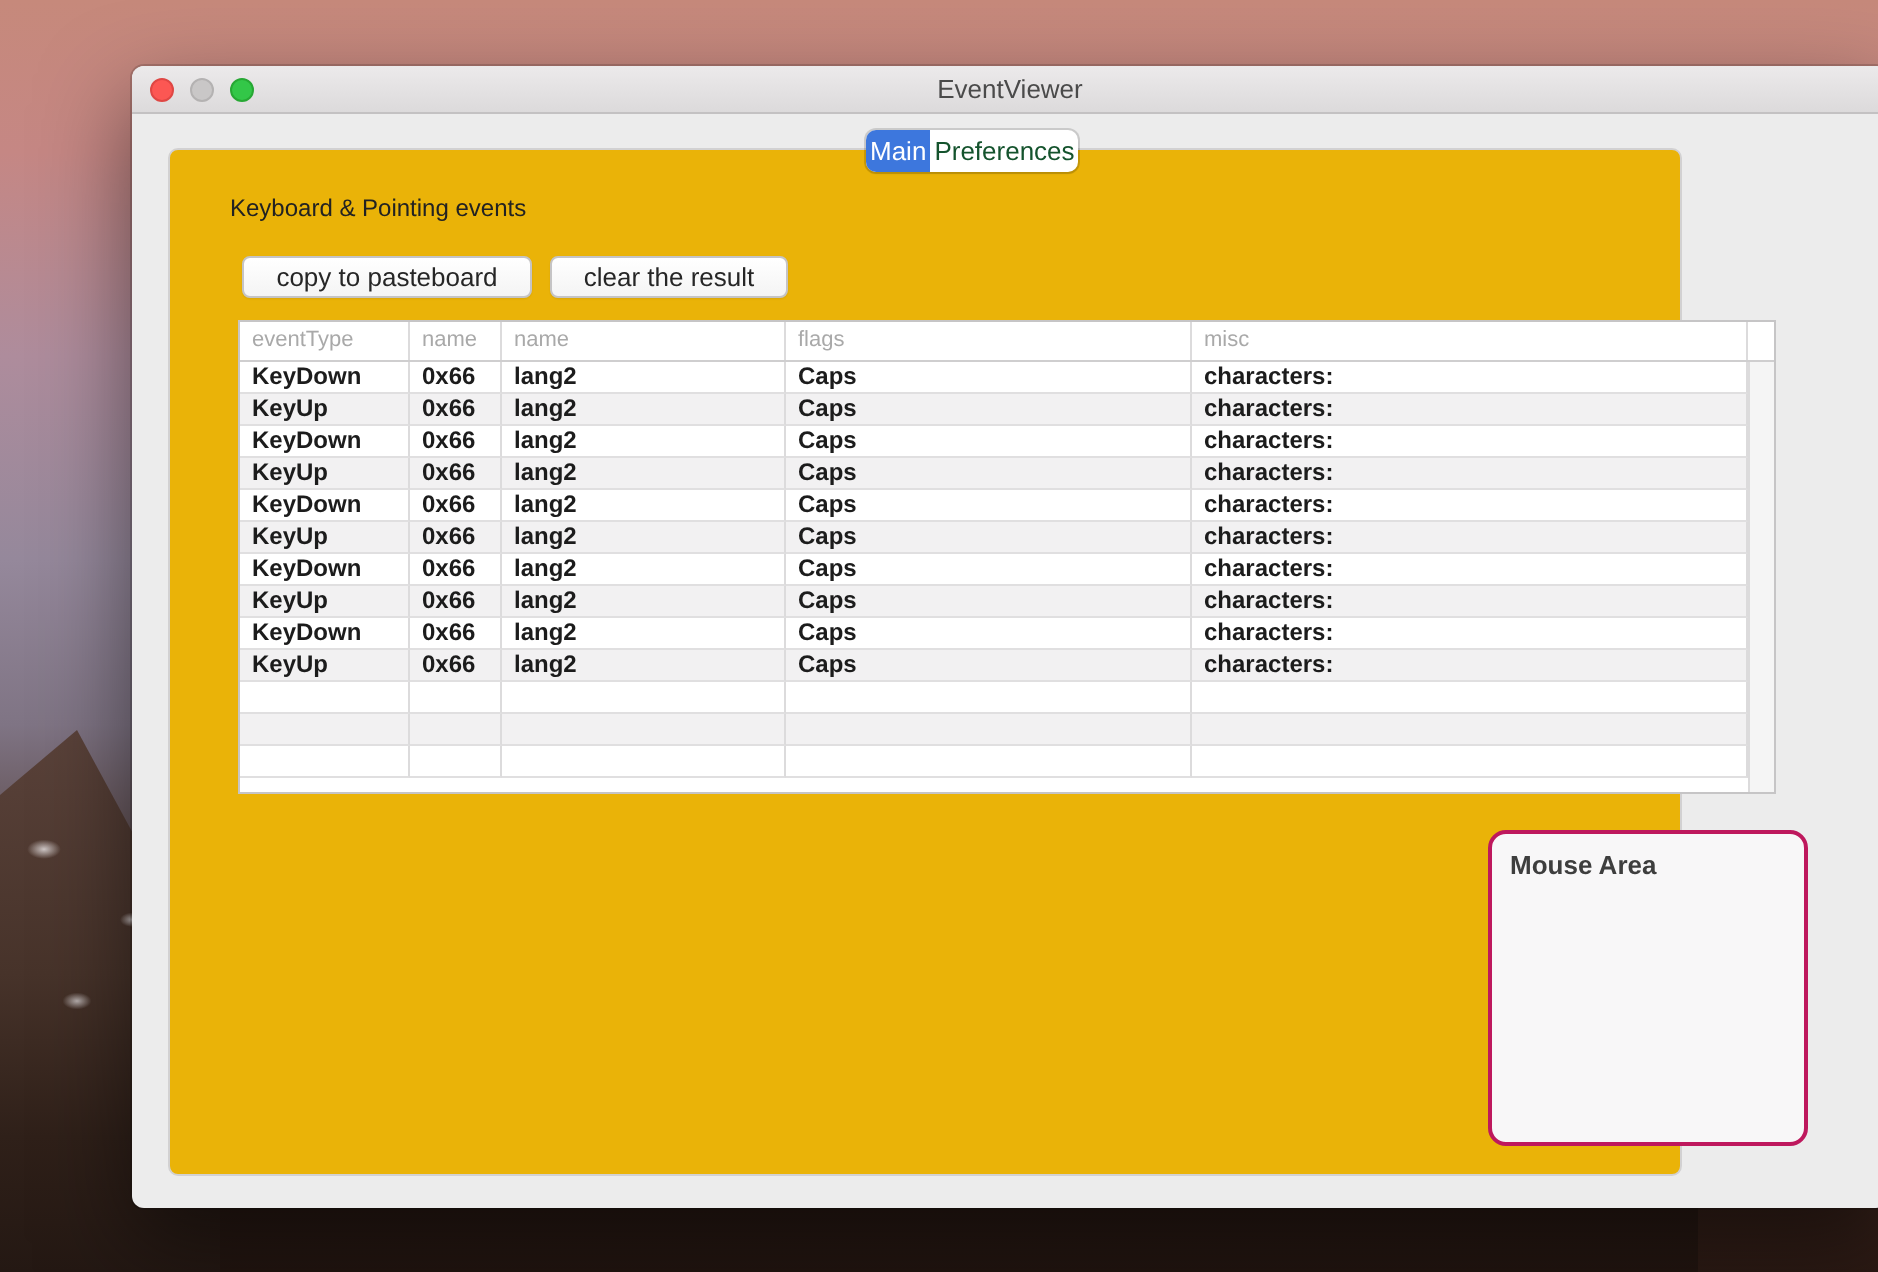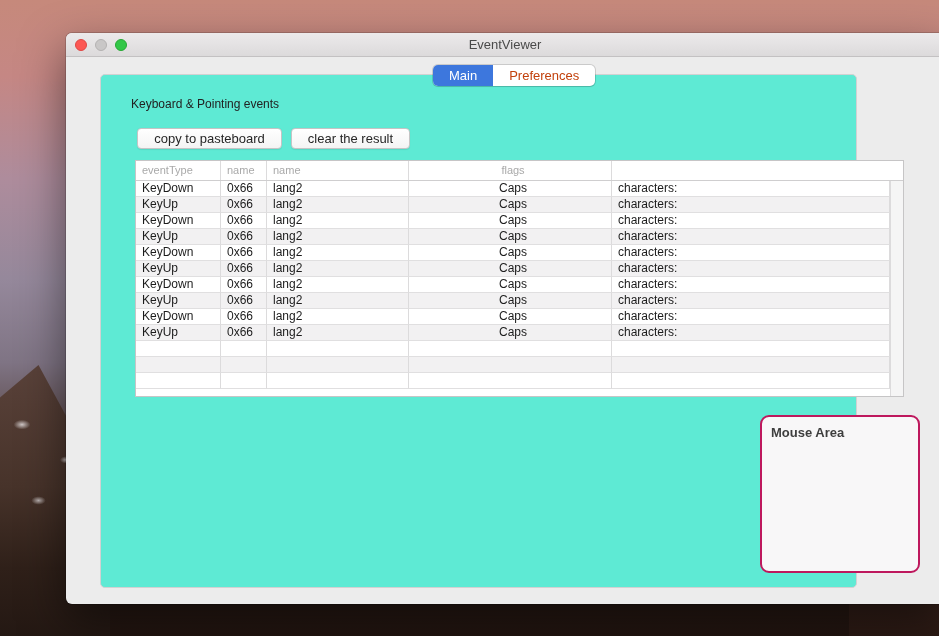--- a/index.html
+++ b/index.html
@@ -47,52 +47,52 @@
   .light { width:12px; height:12px; border-radius:50%; }
   .light.close { background:#fc5753; border:0.5px solid #df4744; }
   .light.min   { background:#c9c7c7; border:0.5px solid #b4b2b2; }
   .light.zoom  { background:#33c748; border:0.5px solid #27a834; }
   .wtitle { text-align:center; line-height:24px; font-size:13px; color:#4a4a4a; }
 
   
   .segctl { position:absolute; left:367px; top:32px; height:21px; display:flex;
     border-radius:5px; background:#ffffff;
     box-shadow:0 0 0 1px rgba(0,0,0,0.14), 0 1px 1px rgba(0,0,0,0.08); z-index:3; }
-  .seg { height:21px; line-height:21px; font-size:13px; padding:0 16px; cursor:default; }
+  .seg { height:21px; line-height:21px; font-size:13px; padding:0 2px; cursor:default; }
   .seg.sel { background:#3d77dd; color:#ffffff; border-radius:5px 0 0 5px; }
-  .seg.unsel { color:#c2410c; border-radius:0 5px 5px 0; }
-
-  
-  .panel { position:absolute; left:34px; top:41px; width:757px; height:514px;
-    background:#5eead4; border:1px solid #d2d1d2; border-radius:5px; }
+  .seg.unsel { color:#14532d; border-radius:0 5px 5px 0; }
+
+  
+  .panel { position:absolute; left:18px; top:41px; width:757px; height:514px;
+    background:#eab308; border:1px solid #d2d1d2; border-radius:5px; }
   .sect-label { position:absolute; left:30px; top:22px; font-size:12px; color:#222; }
 
   .pushbtn { position:absolute; top:53px; height:21px; line-height:19px;
     background:linear-gradient(180deg,#ffffff,#f4f4f4);
     border:1px solid #c5c4c5; border-radius:4px; font-size:13px; color:#262626;
     text-align:center; box-shadow:0 0.5px 1px rgba(0,0,0,0.08); }
   .btn-copy { left:36px; width:145px; }
   .btn-clear { left:190px; width:119px; }
 
   
   .tablewrap { position:absolute; left:34px; top:85px; width:769px; height:237px;
     background:#ffffff; border:1px solid #c6c5c6; display:flex; flex-direction:column; }
   .thead { display:flex; height:20px; border-bottom:1px solid #cfcecf; background:#ffffff; flex:none; }
   .th { font-size:11px; color:#a9a9a9; line-height:19px; padding-left:6px;
     border-right:1px solid #dcdbdc; overflow:hidden; white-space:nowrap; }
-  .tbody { position:relative; flex:1; overflow:hidden; }
+  .tbody { position:relative; flex:1; overflow:hidden;font-weight:bold; }
   .trow { display:flex; height:16px; background:#ffffff; }
   .trow.alt { background:#f2f1f2; }
   .cell { font-size:12px; color:#1c1c1c; line-height:15px; padding-left:6px;
     border-right:1px solid #dcdbdc; border-bottom:1px solid #e0dfe0;
     overflow:hidden; white-space:nowrap; }
   .c-et   { width:85px;  flex:none; }
   .c-code { width:46px;  flex:none; }
   .c-name { width:142px; flex:none; }
-  .c-flags{ width:203px; flex:none;text-align:center; }
+  .c-flags{ width:203px; flex:none; }
   .c-misc { flex:1; }
   .scroll-stub { width:13px; flex:none; border-right:none; }
   .vscroll { position:absolute; right:0; top:0; width:13px; height:100%;
     background:#f5f5f5; border-left:1px solid #dcdbdc; }
 
   
   .mousearea { position:absolute; left:659px; top:340px; width:160px; height:158px;
     background:#f8f7f8; border:2px solid #be185d; border-radius:9px; }
   .mousearea-label { font-size:13px; font-weight:bold; color:#3e3e3e; padding:8px 0 0 9px; }
 </style>
@@ -125,20 +125,21 @@
 
       <div class="pushbtn btn-copy">copy to pasteboard</div>
       <div class="pushbtn btn-clear">clear the result</div>
 
       <div class="tablewrap">
         <div class="thead">
           <div class="th c-et">eventType</div>
           <div class="th c-code">name</div>
           <div class="th c-name">name</div>
           <div class="th c-flags">flags</div>
+          <div class="th c-misc">misc</div>
           <div class="th scroll-stub"></div>
         </div>
         <div class="tbody">
           <div class="trow">
               <div class="cell c-et">KeyDown</div>
               <div class="cell c-code">0x66</div>
               <div class="cell c-name">lang2</div>
               <div class="cell c-flags">Caps</div>
               <div class="cell c-misc">characters:</div>
               <div class="cell scroll-stub"></div>

